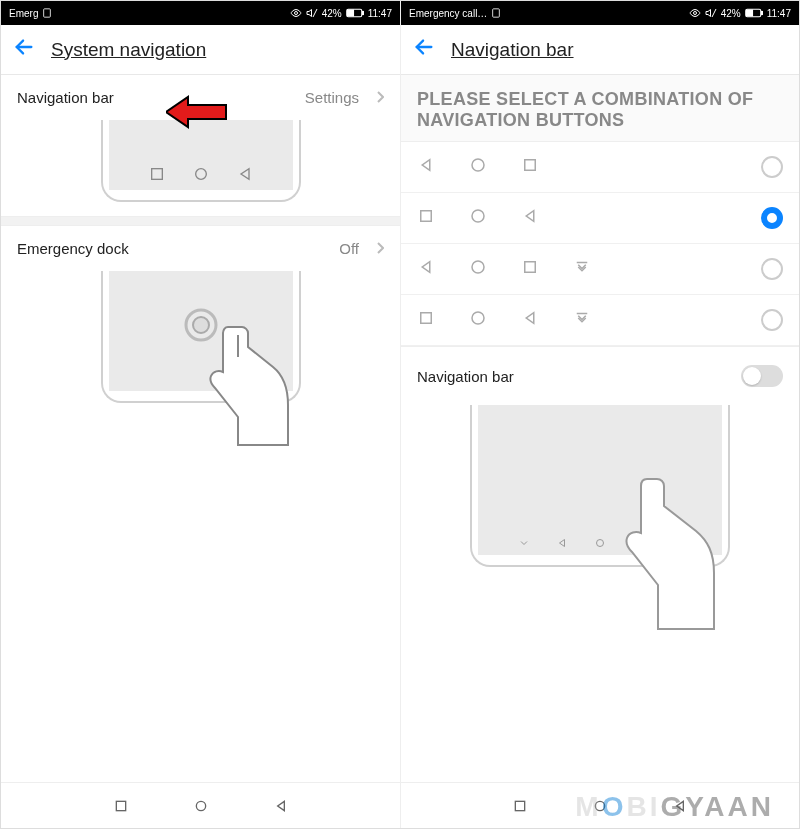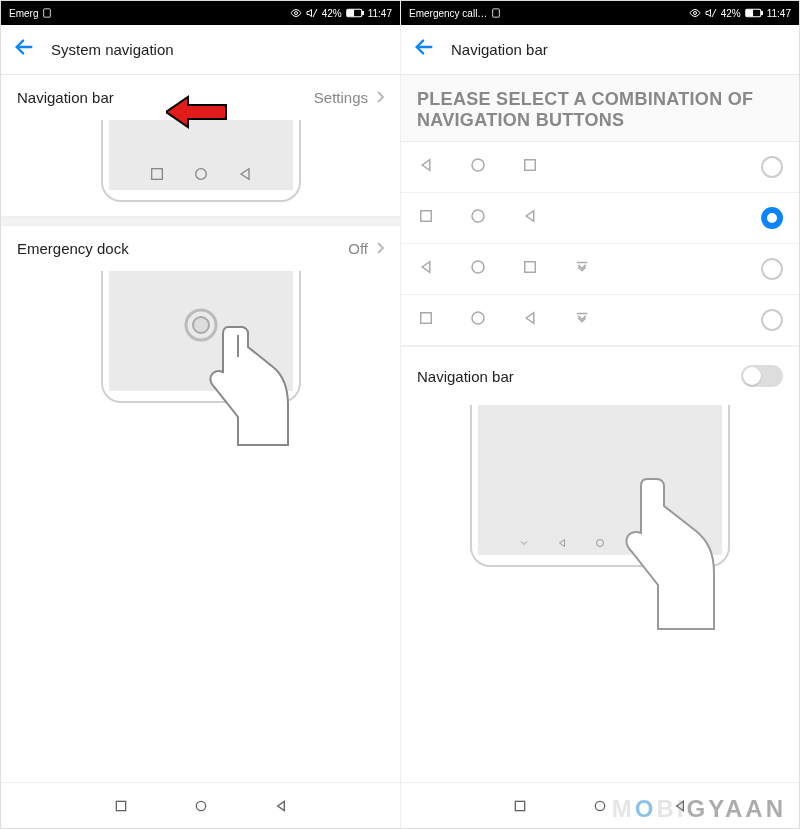--- a/index.html
+++ b/index.html
@@ -44,33 +44,33 @@
 
   
   .header {
     height: 50px;
     display: flex;
     align-items: center;
     padding: 0 12px;
     gap: 16px;
     border-bottom: 1px solid #e8e8e8;
   }
-  .header .title { font-size: 15px; font-weight: 400; color: #222; }
+  .header .title { font-size: 19px; font-weight: 400; color: #222; text-decoration: underline; }
   .back-arrow { color: #0b84ff; font-size: 22px; }
 
   
   .row {
     display: flex;
     align-items: center;
     justify-content: space-between;
     padding: 14px 16px;
     font-size: 15px;
     color: #222;
   }
-  .row .right { color: #888; display: flex; align-items: center; gap: 8px; }
+  .row .right { color: #888; display: flex; align-items: center; gap: 17px; }
   .chev { color: #bbb; font-size: 14px; }
   .section-gap { height: 10px; background: #f2f2f2; border-top:1px solid #eee; border-bottom:1px solid #eee;}
   .section-header {
     padding: 14px 16px 10px;
     font-size: 18px;
     color: #888;
     font-weight: 600;
     letter-spacing: .3px;
     background: #fafafa;
     border-bottom: 1px solid #eee;
@@ -144,22 +144,22 @@
     position:relative;
   }
   .phone2-navstrip {
     position:absolute; bottom:6px; left:0; right:0;
     display:flex; justify-content:center; gap:26px;
   }
   .tiny-ico { width:12px; height:12px; stroke:#999; fill:none; stroke-width:2; }
 
   
   .watermark {
-    position:absolute; bottom: 6px; right: 14px;
-    font-size: 24px; font-weight: 800; letter-spacing: 3px;
+    position:absolute; bottom: 6px; right: 26px;
+    font-size: 28px; font-weight: 800; letter-spacing: 3px;
     font-family: Arial, sans-serif;
     color: rgba(180,180,180,.35);
   }
   .watermark .accent { color: rgba(0,120,210,.45); }
   .watermark .dark { color: rgba(90,90,90,.5); }
 
   
   .sysnav {
     margin-top:auto;
     height: 46px;

